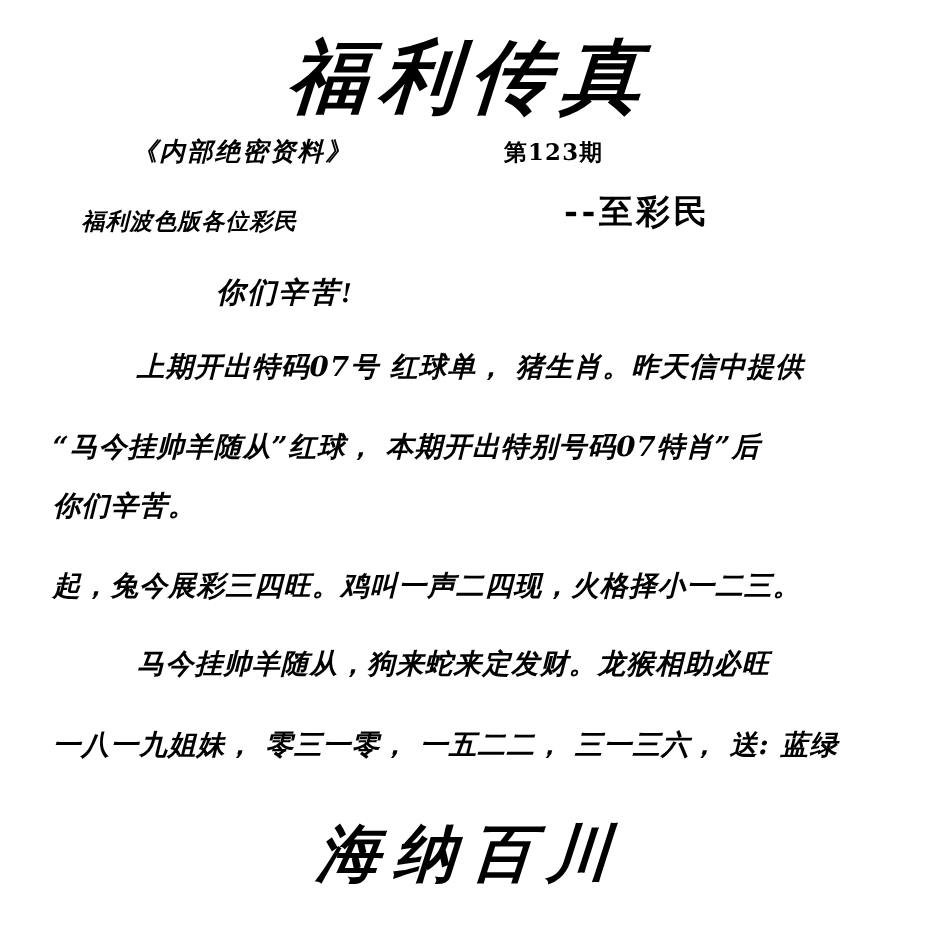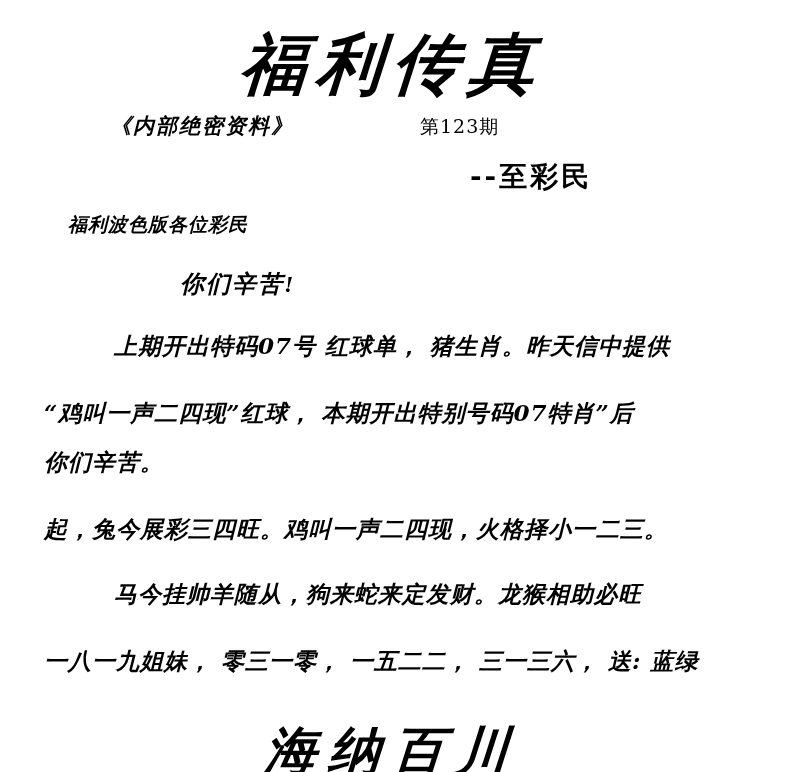--- a/index.html
+++ b/index.html
@@ -43,34 +43,34 @@
     font-size: 21px;
     font-style: italic;
     font-weight: bold;
     letter-spacing: 2px;
   }
   .issue {
     position: absolute;
     left: 420px;
     top: 2px;
     font-size: 19px;
-    font-weight: normal;
+    font-weight: bold;
     letter-spacing: 1px;
   }
   .signature {
     position: absolute;
     left: 470px;
     top: 46px;
     font-size: 28px;
     font-weight: bold;
     letter-spacing: 3px;
   }
   .greeting {
     margin-left: 68px;
-    margin-top: 60px;
+    margin-top: 20px;
     font-size: 19px;
     font-weight: bold;
     font-style: italic;
     letter-spacing: 1px;
   }
   .salute {
     margin-left: 180px;
     margin-top: 30px;
     font-size: 24px;
     font-weight: bold;
@@ -126,21 +126,21 @@
     <div class="issue">第123期</div>
     <div class="signature">--至彩民</div>
   </div>
 
   <div class="greeting">福利波色版各位彩民</div>
 
   <div class="salute">你们辛苦!</div>
 
   <div class="body-block">
     <div class="line indent">上期开出特码07号 红球单， 猪生肖。昨天信中提供</div>
-    <div class="line indent-small">“鸡叫一声二四现”红球， 本期开出特别号码07特肖”后</div>
+    <div class="line indent-small">“马今挂帅羊随从”红球， 本期开出特别号码07特肖”后</div>
 
     <div class="line request">你们辛苦。</div>
 
     <div class="line indent-small">起，兔今展彩三四旺。鸡叫一声二四现，火格择小一二三。</div>
     <div class="line indent para2">马今挂帅羊随从，狗来蛇来定发财。龙猴相助必旺</div>
     <div class="line indent-small">一八一九姐妹， 零三一零， 一五二二， 三一三六， 送: 蓝绿</div>
   </div>
 
   <div class="footer">海纳百川</div>
 

